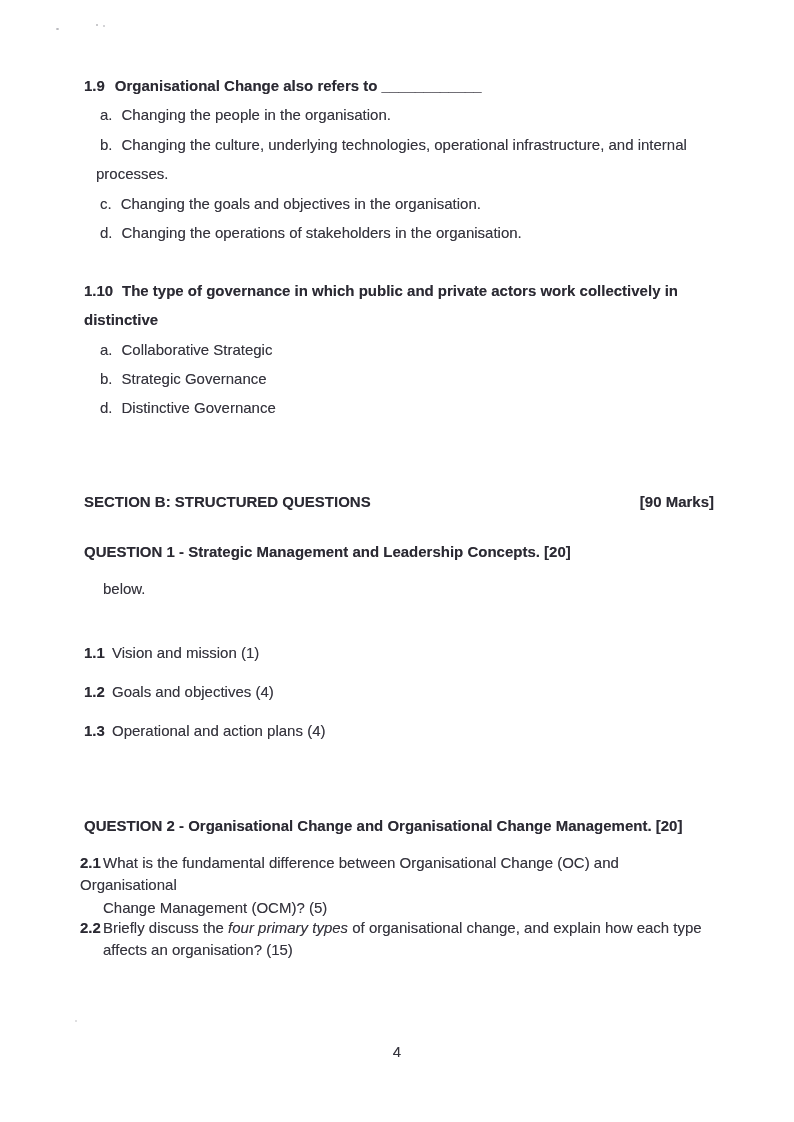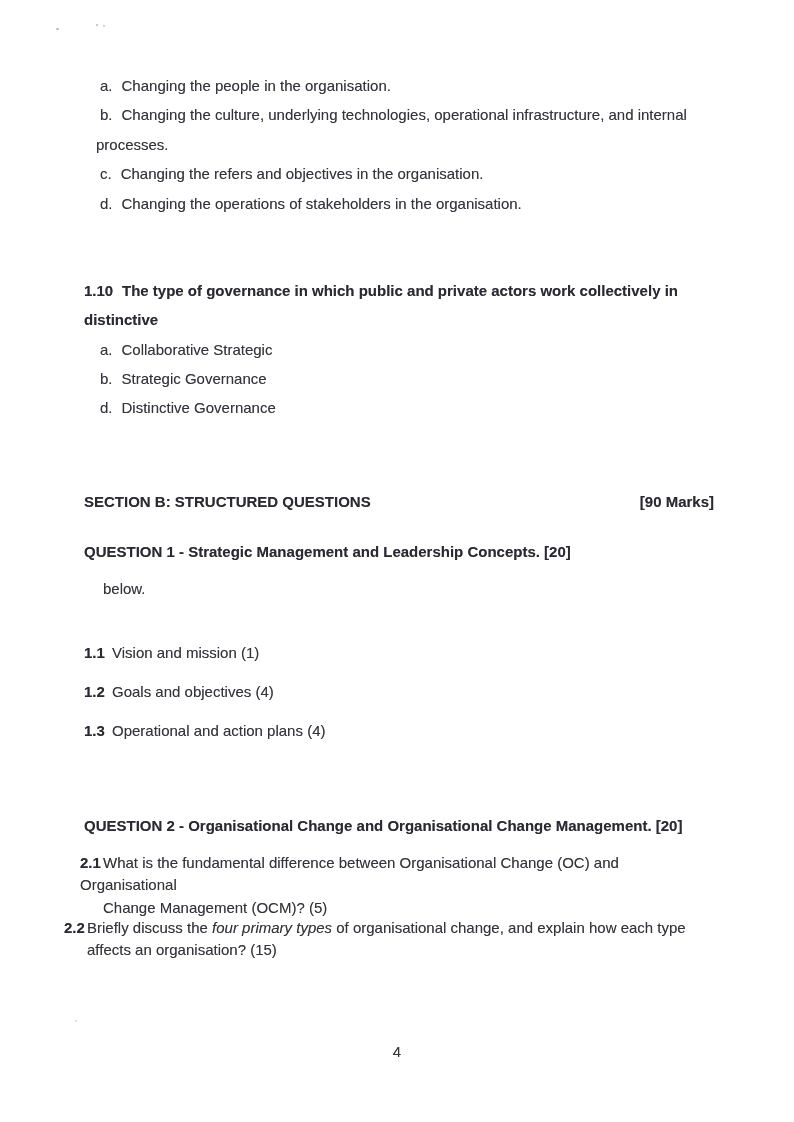--- a/index.html
+++ b/index.html
@@ -28,21 +28,21 @@
   .section-row { top: 492px; line-height: 20px; display: flex; justify-content: space-between; }
   .q1-title { top: 542px; line-height: 20px; }
   .intro-block { top: 578px; line-height: 21.5px; }
   .intro-num { display: inline-block; width: 19px; }
   .intro-cont { padding-left: 19px; }
   .items-block { top: 643px; }
   .item-row { line-height: 20px; margin-bottom: 19px; }
   .item-num { display: inline-block; width: 28px; }
   .q2-title { top: 816px; line-height: 20px; }
   .q21-block { top: 852px; left: 80px; line-height: 22.3px; }
-  .q22-block { top: 917px; left: 64px; line-height: 22.3px; }
+  .q22-block { top: 917px; left: 80px; line-height: 22.3px; }
   .qnum { display: inline-block; width: 23px; }
   .q-cont { padding-left: 23px; }
   .italic { font-style: italic; }
   .page-number { left: 0; width: 100%; top: 1042px; line-height: 20px; text-align: center; }
   .speck { position: absolute; background: #b8b8bd; border-radius: 50%; }
   .speck-1 { left: 56px; top: 28px; width: 3px; height: 2px; }
   .speck-2 { left: 96px; top: 24px; width: 2px; height: 2px; }
   .speck-3 { left: 103px; top: 25px; width: 2px; height: 2px; opacity: .8; }
   .speck-4 { left: 75px; top: 1020px; width: 2px; height: 2px; opacity: .6; }
 </style>
@@ -50,31 +50,35 @@
 <body>
 
 <div class="page">
 
   <div class="speck speck-1"></div>
   <div class="speck speck-2"></div>
   <div class="speck speck-3"></div>
   <div class="speck speck-4"></div>
 
   <div class="abs q19-block">
+    <div>
+      <span class="bold num-gap">1.9</span><span class="bold">Organisational Change also refers to</span>
+      <span class="bold">____________</span>
+    </div>
     <div class="opt-row">
       <span class="opt-letter">a.</span><span>Changing the people in the organisation.</span>
     </div>
     <div class="opt-row">
       <span class="opt-letter">b.</span><span>Changing the culture, underlying technologies, operational infrastructure, and internal</span>
     </div>
     <div class="cont-row">
       <span>processes.</span>
     </div>
     <div class="opt-row">
-      <span class="opt-letter">c.</span><span>Changing the refers and objectives in the organisation.</span>
+      <span class="opt-letter">c.</span><span>Changing the goals and objectives in the organisation.</span>
     </div>
     <div class="opt-row">
       <span class="opt-letter">d.</span><span>Changing the operations of stakeholders in the organisation.</span>
     </div>
   </div>
 
   <div class="abs q110-block">
     <div>
       <span class="bold hang-num">1.10</span><span class="bold">The type of governance in which public and private actors work collectively in distinctive</span>
     </div>

